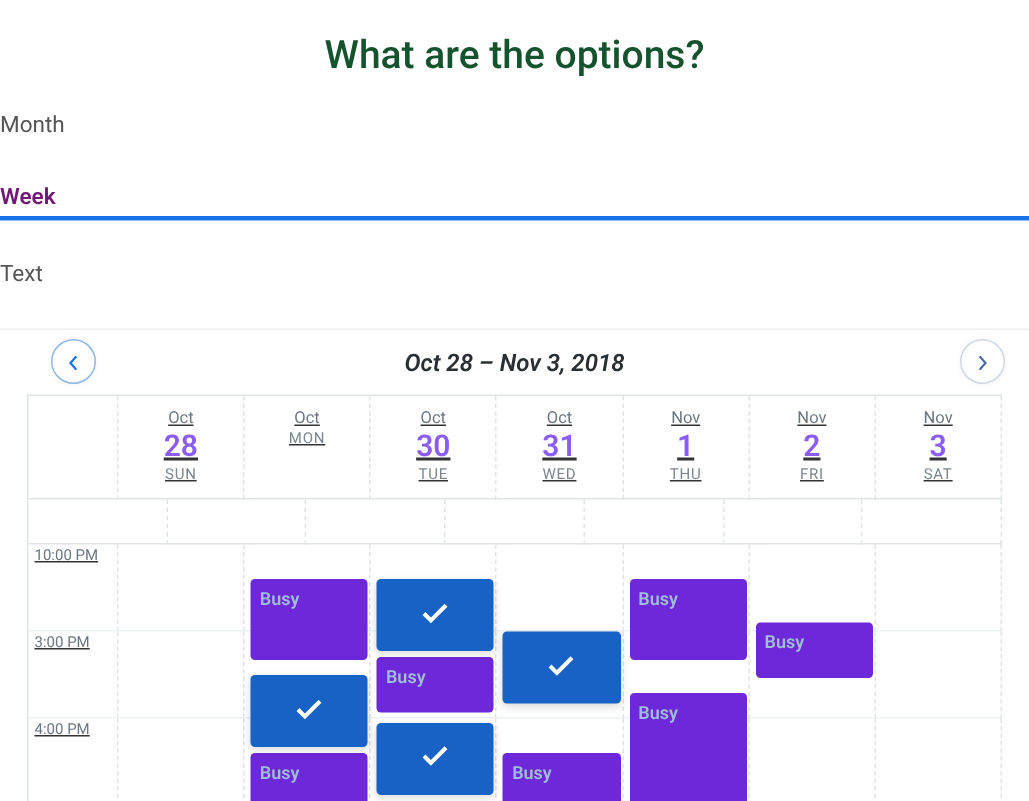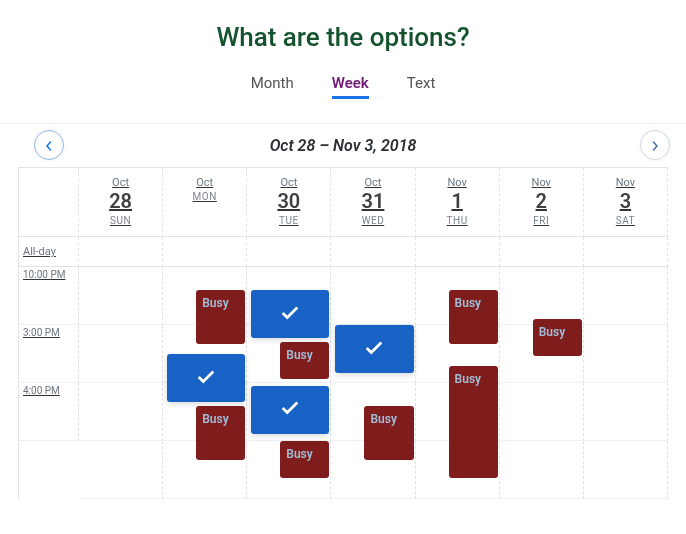--- a/index.html
+++ b/index.html
@@ -14,22 +14,23 @@
   .page-title {
     text-align: center;
     font-size: 26px;
     font-weight: 500;
     color: #14532d;
     padding-top: 22px;
   }
   .tabs {
     display: flex;
     justify-content: center;
-    gap: 38px;
+    gap: 26px;
     margin-top: 22px;
+    flex-direction: column;
   }
   .tab {
     font-size: 15px;
     color: #555;
     cursor: pointer;
     padding-bottom: 4px;
   }
   .tab.active {
     color: #701a75;
     font-weight: 600;
@@ -84,21 +85,21 @@
     border-bottom: 1px solid #e0e4e8;
   }
   .day-header {
     flex: 1;
     text-align: center;
     padding: 8px 2px 10px;
     border-right: 1px dashed #e0e4e8;
     border-bottom: 1px solid #e0e4e8;
   }
   .day-header .m { font-size: 11px; color: #6b7680; }
-  .day-header .d { font-size: 20px; font-weight: 600; color: #404040; line-height: 1.2; }
+  .day-header .d { font-size: 20px; font-weight: 600; color: #8b5cf6; line-height: 1.2; }
   .day-header .w { font-size: 10px; color: #7b858f; letter-spacing: 0.5px; margin-top: 2px; }
 
   .allday-row {
     display: flex;
     height: 30px;
   }
   .allday-label {
     width: 60px;
     min-width: 60px;
     font-size: 11px;
@@ -145,23 +146,22 @@
     position: absolute;
     left: 4px;
     right: 2px;
     border-radius: 3px;
     font-size: 12px;
     font-weight: 600;
     padding: 6px 6px;
     overflow: hidden;
   }
   .event.busy {
-    background: #7f1d1d;
+    background: #6d28d9;
     color: #a0bdd9;
-    margin-left: 29px;
   }
   .event.selected {
     background: #1762c4;
     color: #fff;
     display: flex;
     align-items: center;
     justify-content: center;
     z-index: 3;
     box-shadow: 0 2px 6px rgba(0,0,0,0.15);
   }
@@ -230,21 +230,20 @@
       <div class="w">FRI</div>
     </div>
     <div class="day-header">
       <div class="m">Nov</div>
       <div class="d">3</div>
       <div class="w">SAT</div>
     </div>
   </div>
 
   <div class="allday-row">
-    <div class="allday-label">All-day</div>
     <div class="allday-cell"></div>
     <div class="allday-cell"></div>
     <div class="allday-cell"></div>
     <div class="allday-cell"></div>
     <div class="allday-cell"></div>
     <div class="allday-cell"></div>
     <div class="allday-cell"></div>
   </div>
 
   <div class="grid-body">

